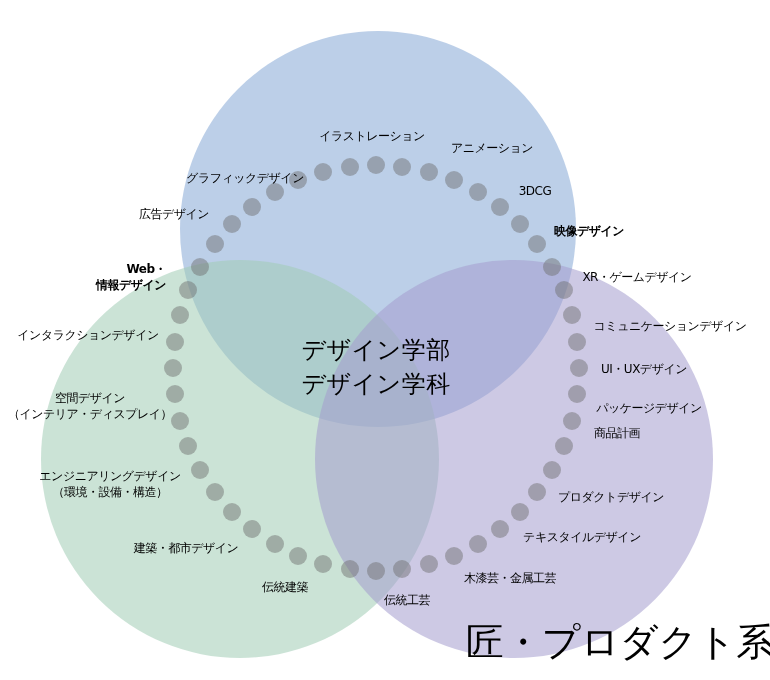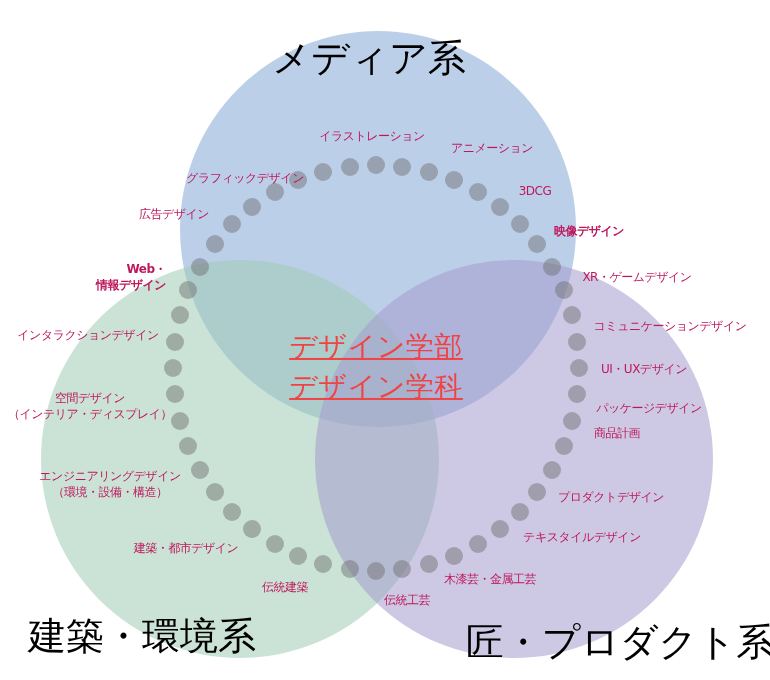--- a/index.html
+++ b/index.html
@@ -20,21 +20,21 @@
     width: 18px;
     height: 18px;
     border-radius: 50%;
     transform: translate(-50%, -50%);
   }
   .field {
     position: absolute;
     font-size: 12px;
     letter-spacing: -0.5px;
     line-height: 1.35;
-    color: #be185d;
+    color: #000000;
     white-space: pre-line;
     width: max-content;
     text-align: center;
     transform: translate(-50%, -50%);
   }
   .field.right {
     transform: translate(0, -50%);
     text-align: right;
   }
   .group-title {
@@ -42,29 +42,28 @@
     font-family: "DejaVu Serif", "Liberation Serif", serif;
     font-size: 38px;
     font-weight: 400;
     color: #000000;
     white-space: nowrap;
     width: max-content;
     transform: translate(-50%, -50%);
   }
   #center-label {
     position: absolute;
-    font-size: 28px;
+    font-size: 24px;
     line-height: 1.43;
-    color: #ef4444;
+    color: #000000;
     text-align: center;
     white-space: nowrap;
     width: max-content;
     transform: translate(-50%, -50%);
     letter-spacing: 0.5px;
-    text-decoration: underline;
   }
 </style>
 </head>
 <body>
 
 <div id="stage">
   <div id="circles">
       <div class="circle" style="left: 180px; top: 31px; height: 396px; width: 396px; background: rgba(133, 168, 213, 0.55);"></div>
       <div class="circle" style="left: 41px; top: 260px; height: 398px; width: 398px; background: rgba(160, 204, 180, 0.55);"></div>
       <div class="circle" style="left: 315px; top: 260px; height: 398px; width: 398px; background: rgba(164, 157, 206, 0.55);"></div>
@@ -134,28 +133,26 @@
       <div class="field" style="left: 644px; top: 369px;">UI・UXデザイン</div>
       <div class="field" style="left: 90px; top: 406px;">空間デザイン
 （インテリア・ディスプレイ）</div>
       <div class="field" style="left: 649px; top: 408px;">パッケージデザイン</div>
       <div class="field" style="left: 617px; top: 433px;">商品計画</div>
       <div class="field" style="left: 110px; top: 484px;">エンジニアリングデザイン
 （環境・設備・構造）</div>
       <div class="field" style="left: 611px; top: 497px;">プロダクトデザイン</div>
       <div class="field" style="left: 582px; top: 537px;">テキスタイルデザイン</div>
       <div class="field" style="left: 186px; top: 548px;">建築・都市デザイン</div>
-      <div class="field" style="left: 490px; top: 579px;">木漆芸・金属工芸</div>
+      <div class="field" style="left: 510px; top: 579px; font-family: Liberation Mono, monospace;">木漆芸・金属工芸</div>
       <div class="field" style="left: 285px; top: 587px;">伝統建築</div>
       <div class="field" style="left: 407px; top: 600px;">伝統工芸</div>
     </div>
 
-  <div id="title-media" class="group-title" style="left: 369px; top: 58px;">メディア系</div>
 
-  <div id="title-architecture" class="group-title" style="left: 142px; top: 636px;">建築・環境系</div>
 
   <div id="title-craft" class="group-title" style="left: 620px; top: 642px;">匠・プロダクト系</div>
 
   <div id="center-label" style="left: 376px; top: 367px;">
     <div>デザイン学部</div>
     <div>デザイン学科</div>
   </div>
 </div>
 
 </body></html>

